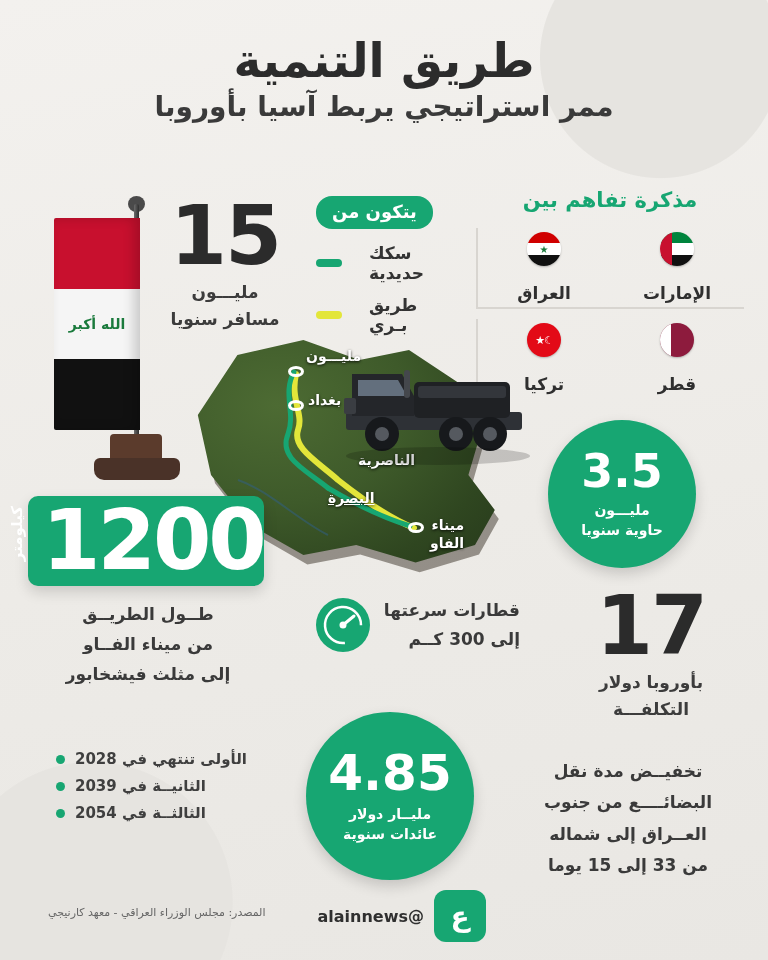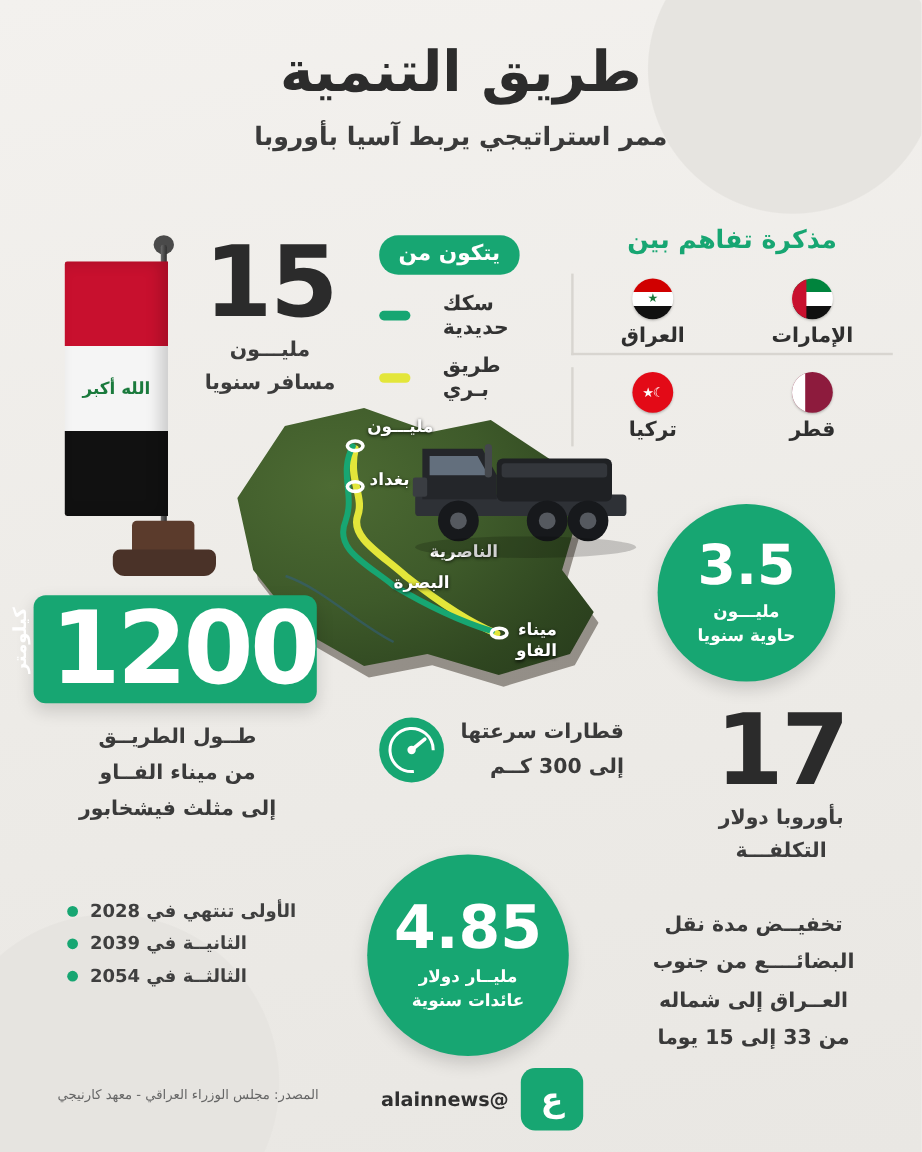--- a/index.html
+++ b/index.html
@@ -20,22 +20,22 @@
   }
   .abs { position: absolute; }
 
   
   #header { top: 34px; left: 0; width: 768px; text-align: center; }
   #title {
     font-size: 47px; font-weight: bold; color: #2c2c2c;
     letter-spacing: 0px; line-height: 1.15;
   }
   #subtitle {
-    margin-top: 14px;
-    font-size: 21px; font-weight: bold; color: #3a3a3a;
+    margin-top: 2px;
+    font-size: 28px; font-weight: bold; color: #3a3a3a;
   }
 
   
   #legend { top: 196px; right: 312px; width: 140px; text-align: left; }
   .legend-pill {
     display: inline-block; background: #17a672; color: #fff;
     font-size: 18px; font-weight: bold;
     padding: 5px 16px 7px; border-radius: 16px;
     margin-bottom: 14px;
   }
@@ -46,21 +46,21 @@
   .legend-label { font-size: 17px; font-weight: bold; color: #333; letter-spacing: 1px; }
   .swatch { width: 26px; height: 8px; border-radius: 4px; flex: 0 0 auto; }
 
   
   #mou { top: 188px; right: 24px; width: 268px; text-align: center; }
   #mou-title { font-size: 21px; font-weight: bold; color: #17a672; margin-bottom: 16px; }
   #mou-grid {
     display: grid; grid-template-columns: 1fr 1fr;
     row-gap: 10px; column-gap: 0px;
   }
-  .mou-cell { display: flex; flex-direction: column; align-items: center; gap: 4px; padding: 4px 6px; }
+  .mou-cell { display: flex; flex-direction: column; align-items: center; gap: 17px; padding: 4px 6px; }
   .mou-cell.bl { border-left: 2px solid #d8d5d0; }
   .mou-cell.bb { border-bottom: 2px solid #d8d5d0; }
   .flag { width: 34px; height: 34px; border-radius: 50%; overflow: hidden; position: relative; box-shadow: 0 1px 2px rgba(0,0,0,.25); }
   .mou-name { font-size: 17px; font-weight: bold; color: #2f2f2f; }
 
   
   .fl-iraq { background: linear-gradient(#d00000 0 33.3%, #ffffff 33.3% 66.6%, #101010 66.6% 100%); }
   .fl-iraq::after { content: "★"; position: absolute; inset: 0; display: flex; align-items: center; justify-content: center; color: #1a7a3c; font-size: 10px; }
   .fl-uae { background: linear-gradient(#00843d 0 33.3%, #ffffff 33.3% 66.6%, #101010 66.6% 100%); }
   .fl-uae::before { content: ""; position: absolute; left: 0; top: 0; bottom: 0; width: 34%; background: #c8102e; }
@@ -254,21 +254,21 @@
       <path d="M116 42 C 104 64, 118 82, 110 104 C 100 128, 128 140, 150 158" fill="none" stroke="#17a672" stroke-width="5" stroke-linecap="round"></path>
       <path d="M150 158 C 170 170, 200 186, 232 196" fill="none" stroke="#17a672" stroke-width="5" stroke-linecap="round"></path>
       <path d="M60 150 C 90 160, 120 190, 150 205" fill="none" stroke="#2f5f8a" stroke-width="2" opacity=".5"></path>
     </svg>
     <span class="mapdot" style="left:110px; top:36px;"></span>
     <span class="mapdot" style="left:110px; top:70px;"></span>
     <span class="mapdot" style="left:230px; top:192px;"></span>
     <span class="maplabel" style="left:128px; top:18px;">مليـــون</span>
     <span class="maplabel" style="left:130px; top:62px;">بغداد</span>
     <span class="maplabel" style="left:180px; top:122px;">الناصرية</span>
-    <span class="maplabel" style="left:150px; top:148px;">البصرة</span>
+    <span class="maplabel" style="left:150px; top:160px;text-decoration:underline;">البصرة</span>
     <span class="maplabel nl" style="left: 252px; top: 186px; line-height: 1.3; white-space: pre-line;">ميناء
 الفاو</span>
   </div>
 
   <svg id="truck" class="abs" viewBox="0 0 210 130">
     <g>
       <rect x="8" y="60" width="176" height="18" rx="3" fill="#2e3136"></rect>
       <path d="M14 22 L64 22 L76 44 L76 64 L14 64 Z" fill="#24262a"></path>
       <path d="M20 28 L60 28 L69 44 L20 44 Z" fill="#6f7d8c" opacity=".85"></path>
       <rect x="76" y="30" width="96" height="36" rx="5" fill="#1f2124"></rect>

